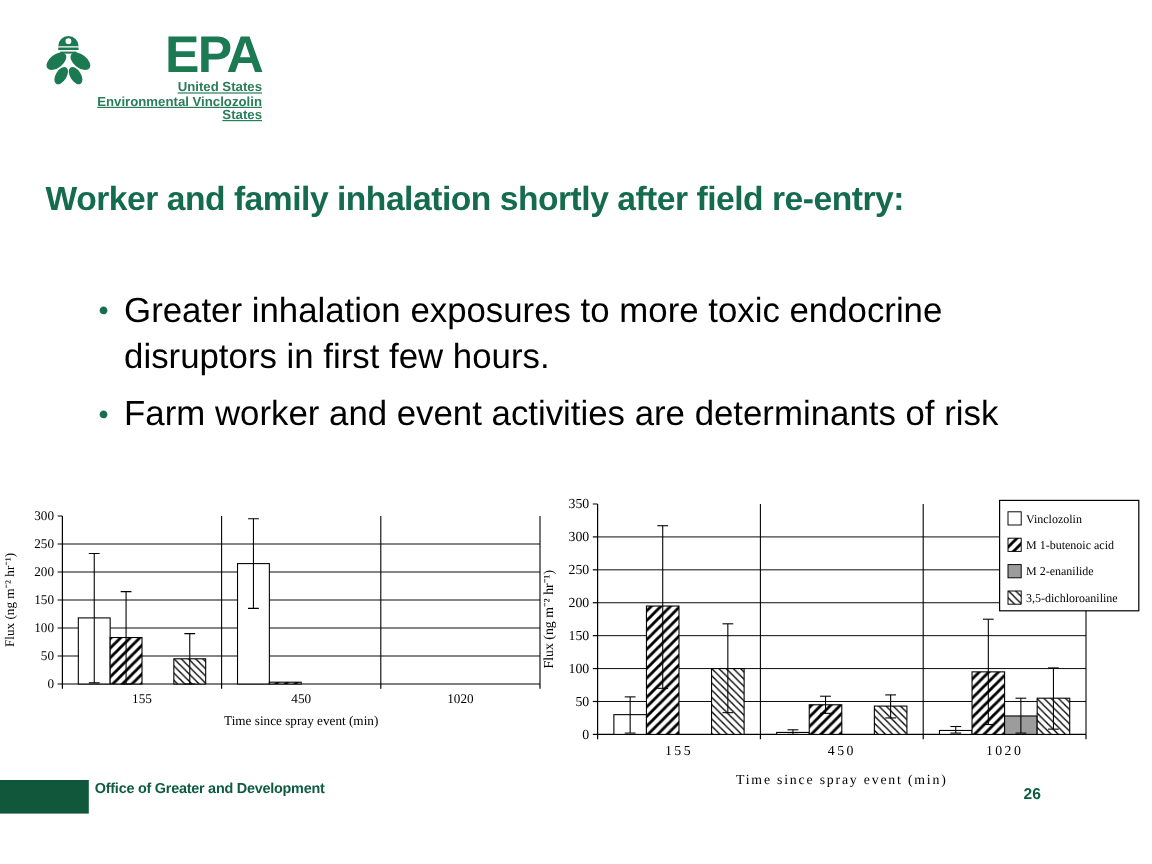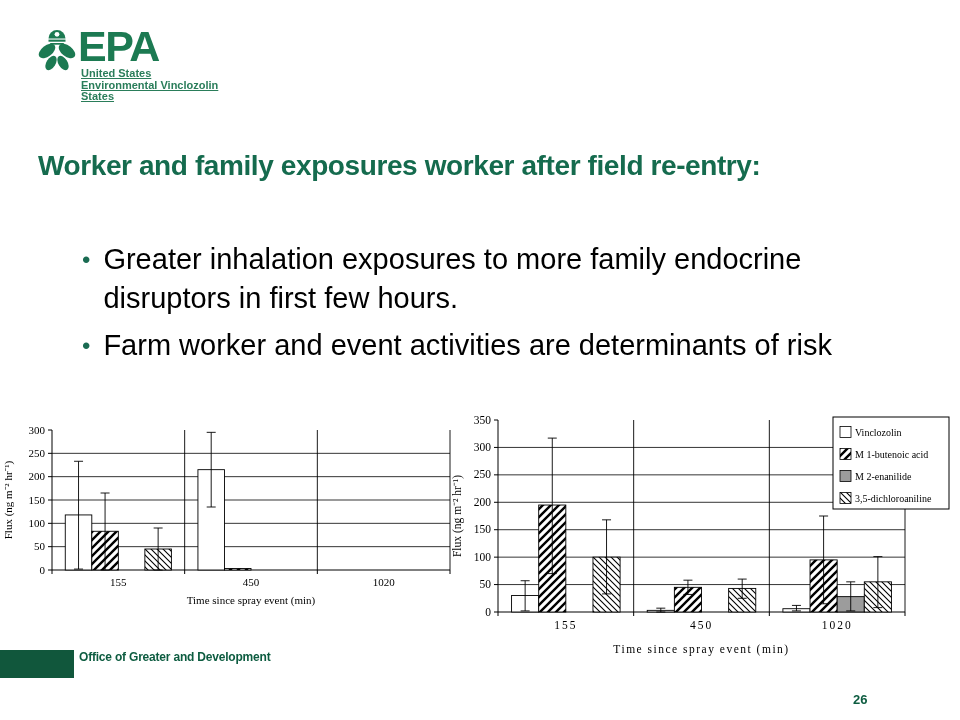--- a/index.html
+++ b/index.html
@@ -2,21 +2,21 @@
 <html><head>
 <meta charset="utf-8">
 <style>
   html,body{margin:0;padding:0;background:#fff;}
   .slide{position:relative;width:960px;height:720px;background:#ffffff;overflow:hidden;
          font-family:"Liberation Sans",sans-serif;}
 
   
   .logo{position:absolute;left:38px;top:26px;display:flex;align-items:flex-start;}
   .logo-icon{display:block;margin-top:2px;}
-  .logo-col{margin-left:2px;}
+  .logo-col{margin-left:2px;text-align:right;}
   .logo-epa{font-size:43px;font-weight:bold;color:#1c7a52;line-height:40px;letter-spacing:-1.5px;}
   .logo-sub{font-size:11px;font-weight:600;color:#2a7d5a;line-height:11.5px;margin-top:2px;margin-left:3px;text-decoration:underline;}
 
   
   .title{position:absolute;left:38px;top:150px;width:910px;margin:0;
          font-size:28px;font-weight:bold;color:#156b4e;letter-spacing:-0.4px;white-space:nowrap;}
 
   
   .bullets{position:absolute;left:82px;top:240px;width:788px;}
   .bullet{display:flex;margin-bottom:8px;font-size:29px;line-height:1.35;color:#000;}
@@ -24,21 +24,21 @@
 
   
   .chart{position:absolute;}
   #chart-left{left:0px;top:416px;}
   #chart-right{left:445px;top:403px;}
 
   
   .footer-bar{position:absolute;left:0;top:650px;width:74px;height:28px;background:#11573c;}
   .footer-text{position:absolute;left:79px;top:650px;font-size:12px;font-weight:bold;
                color:#0d5c40;line-height:14px;letter-spacing:-0.2px;}
-  .page-num{position:absolute;left:853px;top:654px;font-size:13px;font-weight:bold;color:#0d5c40;margin-top:38px;}
+  .page-num{position:absolute;left:853px;top:654px;font-size:13px;font-weight:bold;color:#0d5c40;}
 </style>
 </head>
 <body>
 
 <div class="slide">
 
   <div class="logo">
     <svg class="logo-icon" width="38" height="46" viewBox="0 0 38 46">
       <g fill="#1c7a52">
         <path d="M10.5 10.5 A8.5 8.5 0 0 1 27.5 10.5 Z"></path>
@@ -54,26 +54,26 @@
     <div class="logo-col">
       <div class="logo-epa">EPA</div>
       <div class="logo-sub">
         <div>United States</div>
         <div>Environmental Vinclozolin</div>
         <div>States</div>
       </div>
     </div>
   </div>
 
-  <h1 class="title">Worker and family exposures worker after field re-entry:</h1>
+  <h1 class="title">Worker and family inhalation shortly after field re-entry:</h1>
 
   <div class="bullets">
     <div class="bullet">
       <span class="dot">•</span>
-      <span>Greater inhalation exposures to more family endocrine disruptors in first few hours.</span>
+      <span>Greater inhalation exposures to more toxic endocrine disruptors in first few hours.</span>
     </div>
     <div class="bullet">
       <span class="dot">•</span>
       <span>Farm worker and event activities are determinants of risk</span>
     </div>
   </div>
 
   <div class="chart" id="chart-left"><svg width="465" height="200" viewBox="0 0 465 200" font-family="&quot;Liberation Serif&quot;,serif">
         <defs>
     <pattern id="hf-left" width="8" height="8" patternUnits="userSpaceOnUse">

